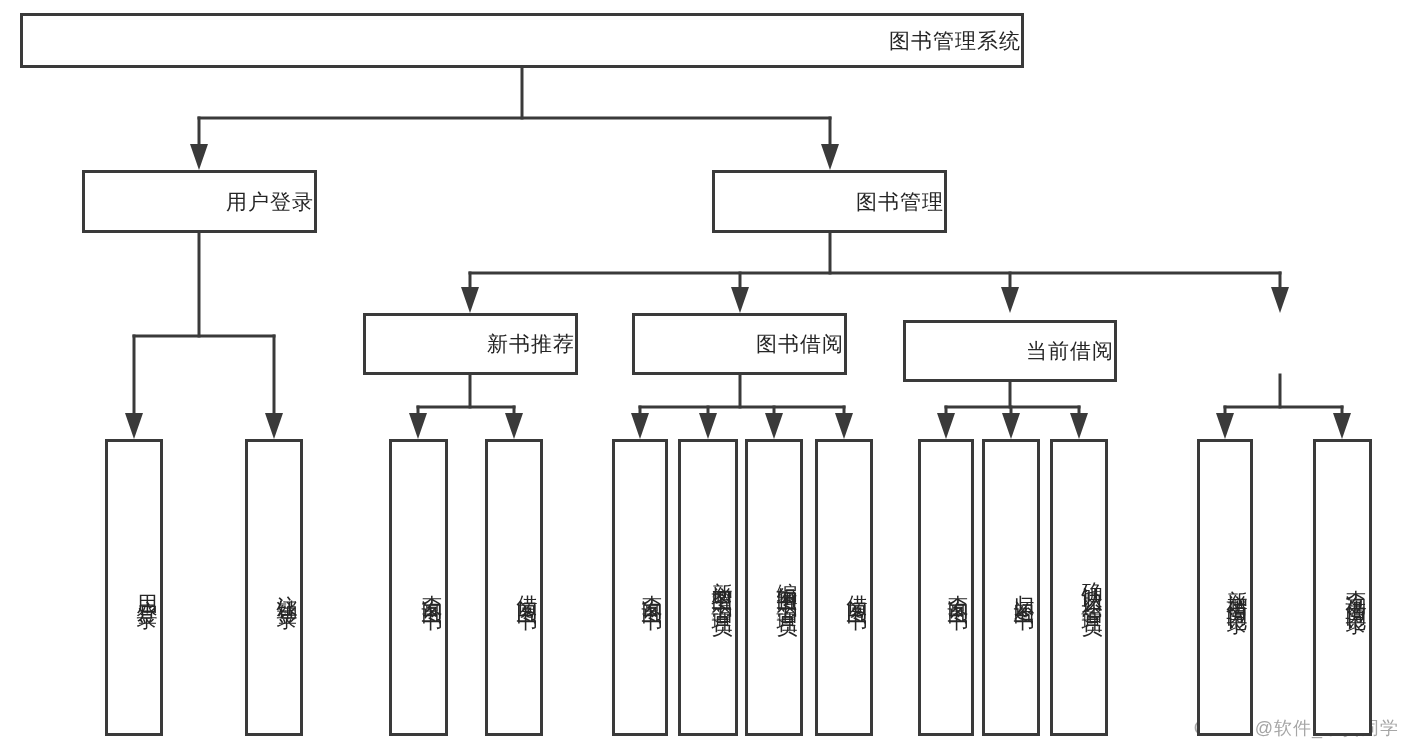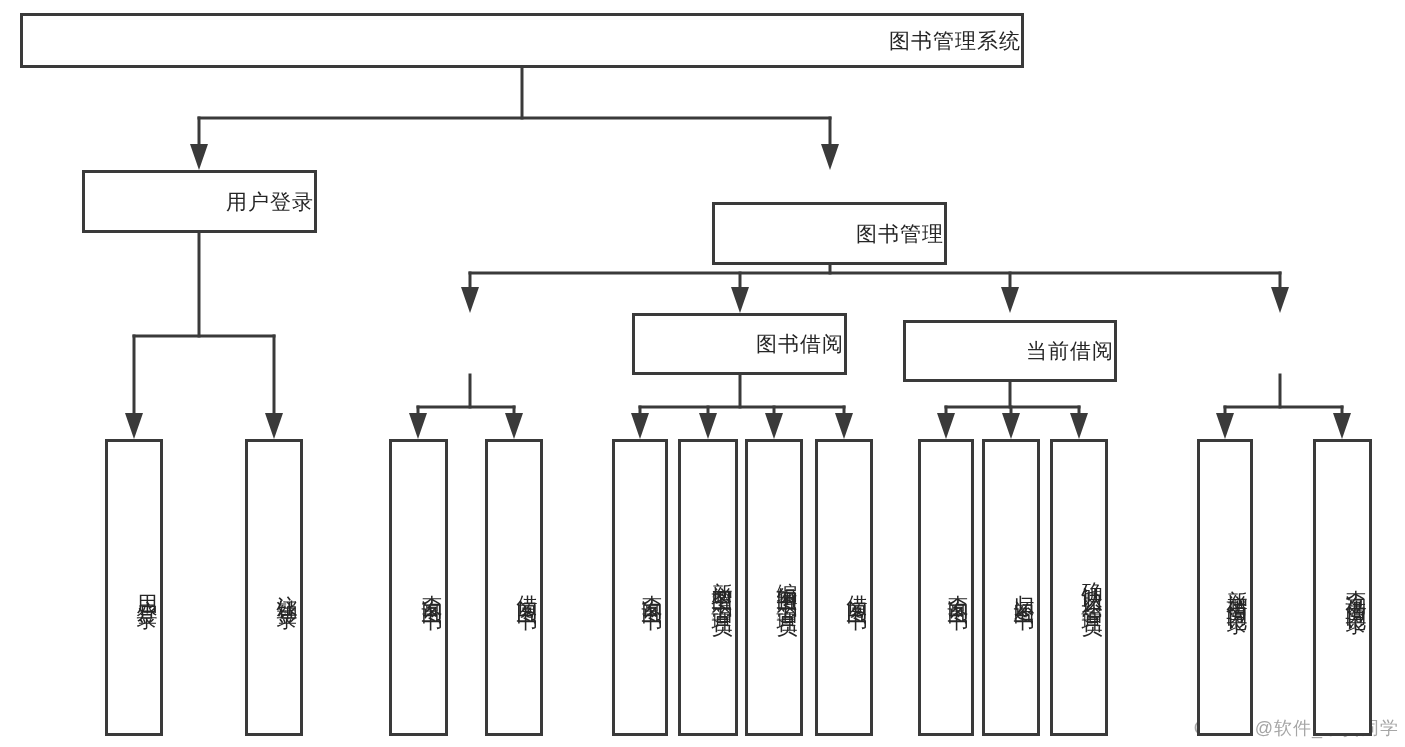--- a/index.html
+++ b/index.html
@@ -109,22 +109,25 @@
       </g>
     </svg>
 
   <div id="watermark">CSDN @软件_小贺同学</div>
 <div class="node" style="left: 20px; top: 13px; width: 1004px; height: 55px;">
       <span>图书管理系统</span>
     </div>
     <div class="node" style="left: 82px; top: 170px; width: 235px; height: 63px;">
       <span>用户登录</span>
     </div>
-    <div class="node" style="left: 712px; top: 170px; width: 235px; height: 63px; margin-top: 32px;">
+    <div class="node" style="left: 712px; top: 170px; width: 235px; height: 63px;">
       <span>图书管理</span>
+    </div>
+    <div class="node" style="left: 363px; top: 313px; width: 215px; height: 62px;">
+      <span>新书推荐</span>
     </div>
     <div class="node" style="left: 632px; top: 313px; width: 215px; height: 62px;">
       <span>图书借阅</span>
     </div>
     <div class="node" style="left: 903px; top: 320px; width: 214px; height: 62px;">
       <span>当前借阅</span>
     </div>
     <div class="node vertical" style="left: 105px; top: 439px; width: 58px; height: 297px;">
       <span>用户登录</span>
     </div>

